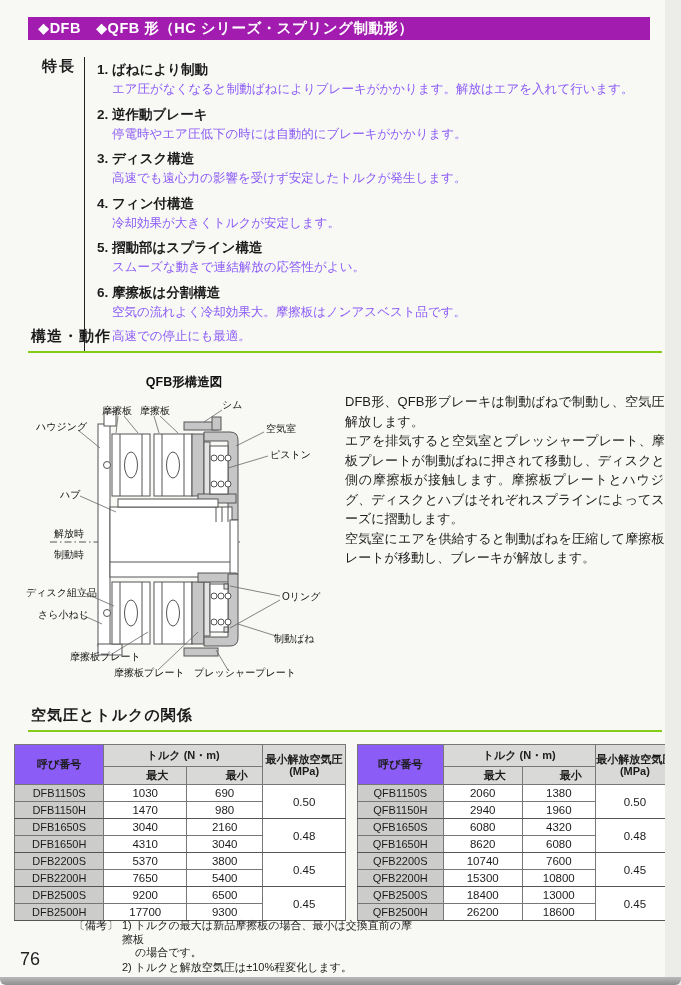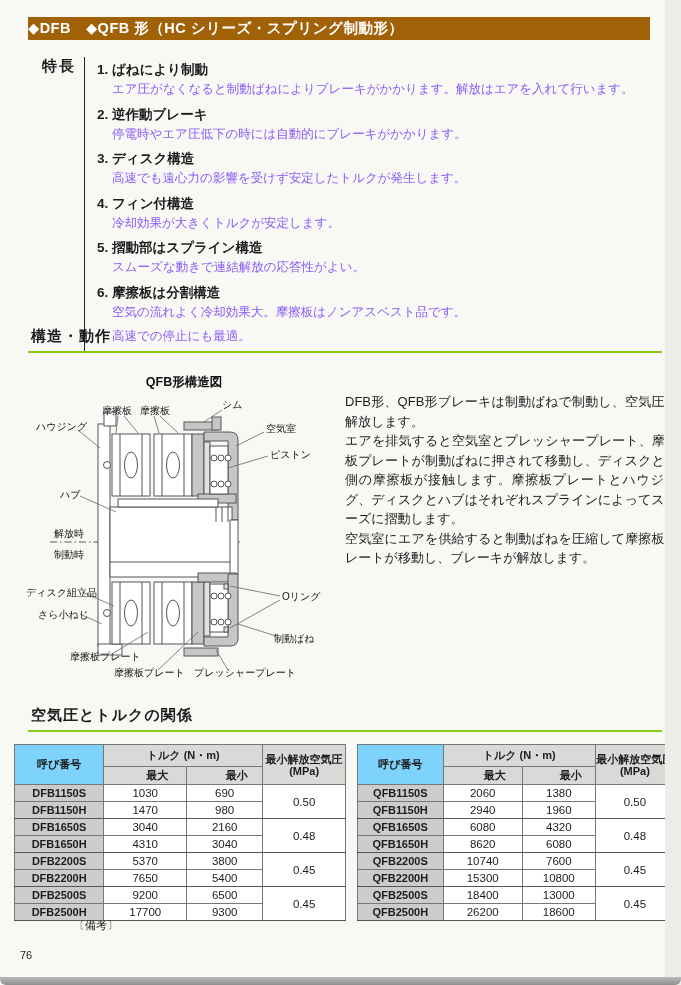--- a/index.html
+++ b/index.html
@@ -8,22 +8,22 @@
     background:#f8f8f5;overflow:hidden;color:#1c1c1c;
     font-family:"Liberation Sans","DejaVu Sans",sans-serif;
   }
   .right-margin-shade{position:absolute;top:0;right:0;width:16px;height:985px;background:#ecece9;}
   .bottom-edge{position:absolute;left:0;right:0;bottom:0;height:8px;
     background:linear-gradient(#b9b9b9,#8f8f8f);border-radius:0 0 6px 6px;}
 
   
   .titlebar{
     position:absolute;left:28px;top:17px;width:622px;height:23px;
-    background:#a16207;color:#ffffff;font-weight:bold;font-size:14.5px;
-    line-height:23px;box-sizing:border-box;letter-spacing:.5px;
+    background:#a21caf;color:#ffffff;font-weight:bold;font-size:14.5px;
+    line-height:23px;padding-left:10px;box-sizing:border-box;letter-spacing:.5px;
   }
 
   
   .features{position:absolute;left:42px;top:57px;width:610px;display:flex;}
   .features-label{width:42px;font-weight:bold;font-size:15px;letter-spacing:2px;flex:none;}
   .features-list{border-left:1.5px solid #222;padding-left:12px;flex:1;}
   .feat-title{font-weight:bold;font-size:13.5px;margin:4px 0 2px;}
   .feat-body{font-size:12.5px;margin:0 0 7.5px 15px;color:#8b5cf6;}
 
   
@@ -54,35 +54,35 @@
   
   .spec-table{position:absolute;top:744px;border-collapse:collapse;background:#fff;
     font-size:11.5px;table-layout:fixed;}
   #table-dfb{left:14px;width:332px;}
   #table-qfb{left:357px;width:318px;}
   .spec-table th,.spec-table td{border:1px solid #777;text-align:center;padding:0;}
   .spec-table{border:1.5px solid #2d2d2d;}
   .spec-table thead th{background:#d9d9d8;font-weight:bold;font-size:11px;}
   .spec-table thead tr:first-child th{height:21px;}
   .spec-table thead tr:last-child th{height:17px;padding-left:24px;}
-  .spec-table th.model-h{background:#7dd3fc;}
+  .spec-table th.model-h{background:#8b5cf6;}
   .press-h span{display:block;line-height:12px;}
   .spec-table tbody td{height:16px;}
-  .spec-table tbody td.model{background:#cccccb;font-weight:bold;font-size:11px;}
+  .spec-table tbody td.model{background:#cccccb;font-weight:normal;font-size:11px;}
   .spec-table tbody tr:nth-child(odd) td{border-bottom:1px dotted #999;}
   .spec-table tbody tr:nth-child(even) td{border-bottom:1px solid #555;}
   .spec-table td.pressure{border-bottom:1px solid #555 !important;font-size:11.5px;}
 
   
   .notes{position:absolute;left:74px;top:919px;width:340px;display:flex;
     font-size:11px;line-height:13.5px;color:#222;}
   .notes-label{width:48px;flex:none;}
   .note-indent{padding-left:13px;}
   .note-2{margin-top:1px;}
-  .pagenum{position:absolute;left:20px;top:949px;font-size:11px;color:#222;}
+  .pagenum{position:absolute;left:20px;top:949px;font-size:18px;color:#222;}
 </style>
 </head>
 <body>
 
 <div class="page">
 
   <div class="titlebar">
     <span>◆DFB　◆QFB 形（HC シリーズ・スプリング制動形）</span>
   </div>
 
@@ -358,19 +358,24 @@
         <tr>
           <td class="model">QFB2500H</td>
           <td class="num">26200</td>
           <td class="num">18600</td>
         </tr>
       </tbody>
   </table>
 
   <div class="notes">
     <div class="notes-label">〔備考〕</div>
+    <div>
+      <div>1) トルクの最大は新品摩擦板の場合、最小は交換直前の摩擦板</div>
+      <div class="note-indent">の場合です。</div>
+      <div class="note-2">2) トルクと解放空気圧は±10%程変化します。</div>
+    </div>
   </div>
 
   <div class="pagenum">76</div>
 
   <div class="right-margin-shade"></div>
   <div class="bottom-edge"></div>
 </div>
 
 </body></html>

